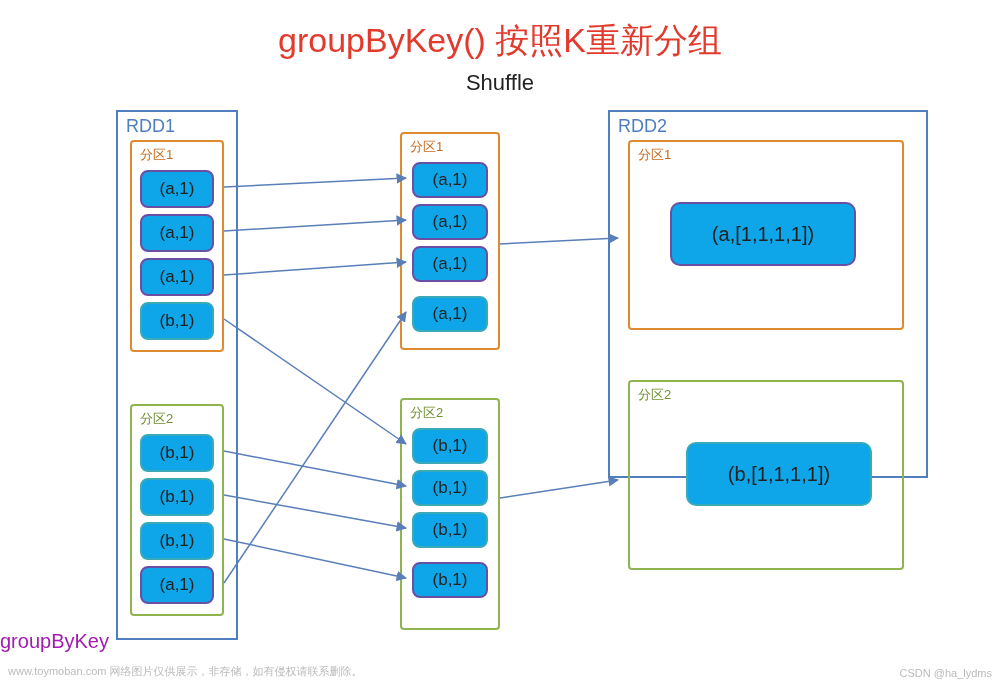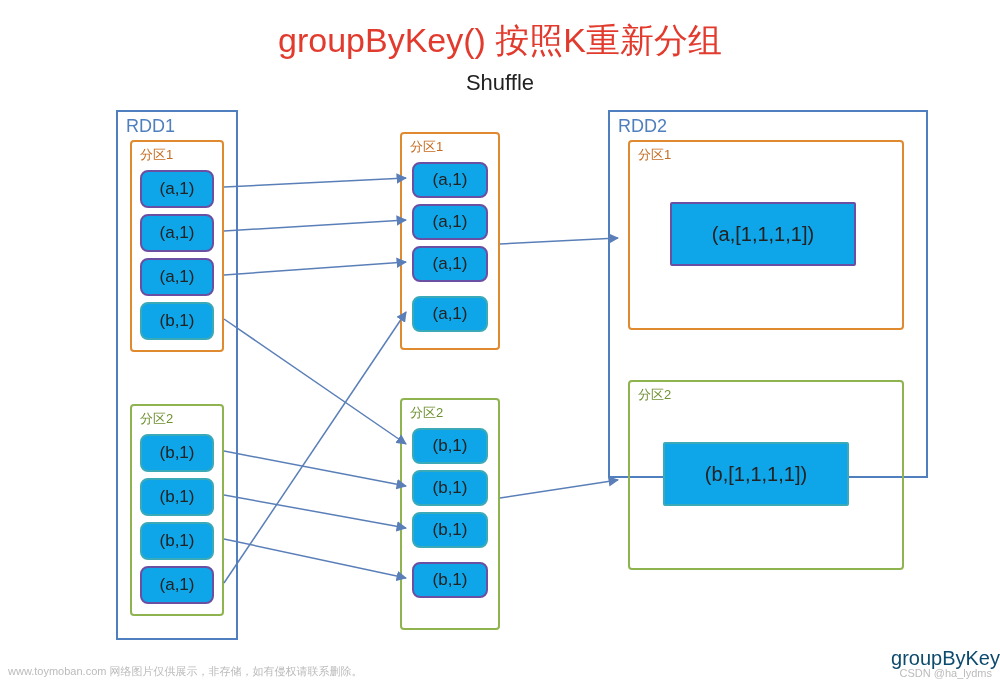--- a/index.html
+++ b/index.html
@@ -1,36 +1,36 @@
 <!DOCTYPE html>
 <html><head>
 <meta charset="utf-8">
 <style>
   html,body{margin:0;padding:0;width:1000px;height:683px;background:#fff;font-family:Arial,"Microsoft YaHei",sans-serif;overflow:hidden}
   .title{position:absolute;top:18px;left:0;right:0;text-align:center;color:#e23b2e;font-size:34px;font-weight:400}
   .shuffle-label{position:absolute;top:70px;left:0;right:0;text-align:center;color:#222;font-size:22px}
-  .groupbykey-label{position:absolute;top:647px;left:0;right:0;text-align:right;color:#0c4a6e;font-size:20px}
+  .groupbykey-label{position:absolute;top:630px;left:0;right:0;text-align:left;color:#a21caf;font-size:20px}
   .footer-left{position:absolute;left:8px;bottom:4px;color:#bbb;font-size:11px}
   .footer-right{position:absolute;right:8px;bottom:4px;color:#bbb;font-size:11px}
 
   .panel{position:absolute;border:2px solid #4f7fbf;box-sizing:border-box}
   .panel-title{position:absolute;top:4px;left:8px;color:#4f7fbf;font-size:18px}
 
   .partition{position:absolute;box-sizing:border-box;border:2px solid;border-radius:4px}
   .partition.orange{border-color:#e08a2f}
   .partition.green{border-color:#8fb44f}
   .part-title{position:absolute;top:4px;left:8px;font-size:13px}
   .part-title.orange{color:#c56a1f}
   .part-title.green{color:#6e9030}
 
   .cell{position:absolute;box-sizing:border-box;border:2px solid;border-radius:8px;font-size:17px;color:#222;display:flex;align-items:center;justify-content:center;background:#0ea5e9}
   .cell.purple{border-color:#6a4fa3}
   .cell.teal{border-color:#3aa9b8}
 
-  .bigcell{font-size:20px;border-radius:2px}
+  .bigcell{font-size:20px;border-radius:10px}
 
   svg.arrows{position:absolute;left:0;top:0;width:1000px;height:683px;pointer-events:none}
 </style>
 </head>
 <body>
 
 <div class="title">groupByKey() 按照K重新分组</div>
 <div class="shuffle-label">Shuffle</div>
 <div class="groupbykey-label">groupByKey</div>
 
@@ -74,21 +74,21 @@
   <div class="panel-title">RDD2</div>
 </div>
 
 <div class="partition orange" style="left:628px;top:140px;width:276px;height:190px">
   <div class="part-title orange">分区1</div>
   <div class="cell purple bigcell" style="left:40px;top:60px;width:186px;height:64px">(a,[1,1,1,1])</div>
 </div>
 
 <div class="partition green" style="left:628px;top:380px;width:276px;height:190px">
   <div class="part-title green">分区2</div>
-  <div class="cell teal bigcell" style="left:33px;top:60px;width:186px;height:64px">(b,[1,1,1,1])</div>
+  <div class="cell teal bigcell" style="left:56px;top:60px;width:186px;height:64px">(b,[1,1,1,1])</div>
 </div>
 
 <svg class="arrows">
   <defs>
     <marker id="ah" viewBox="0 0 10 10" refX="9" refY="5" markerWidth="7" markerHeight="7" orient="auto">
       <path d="M0,0 L10,5 L0,10 z" fill="#5a7fb8"></path>
     </marker>
   </defs>
 
   <line x1="224" y1="187" x2="406" y2="178" stroke="#5a7fb8" stroke-width="1.5" marker-end="url(#ah)"></line>

